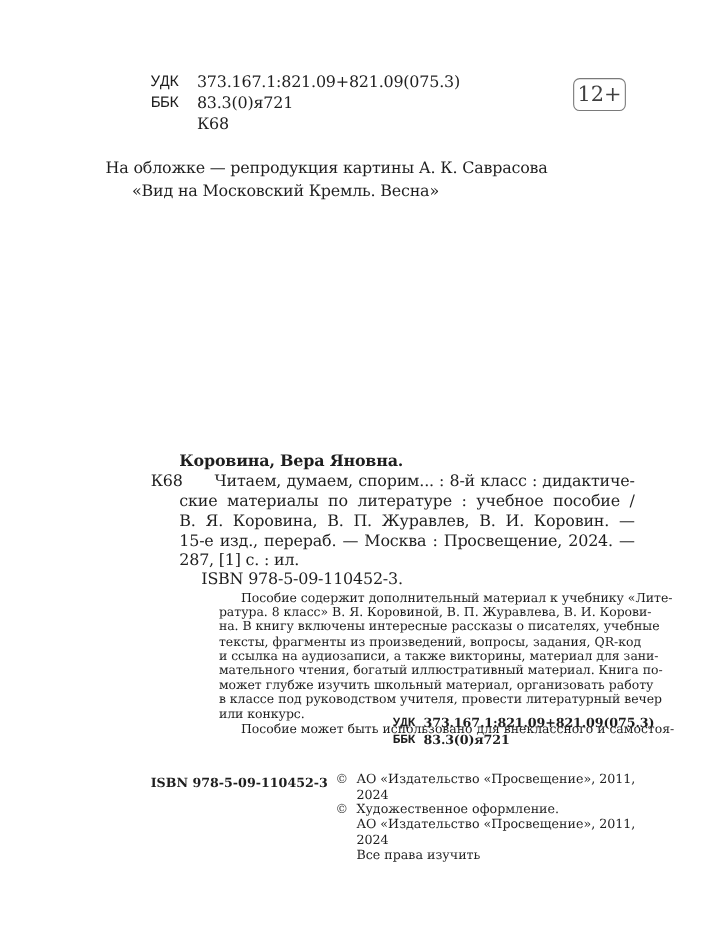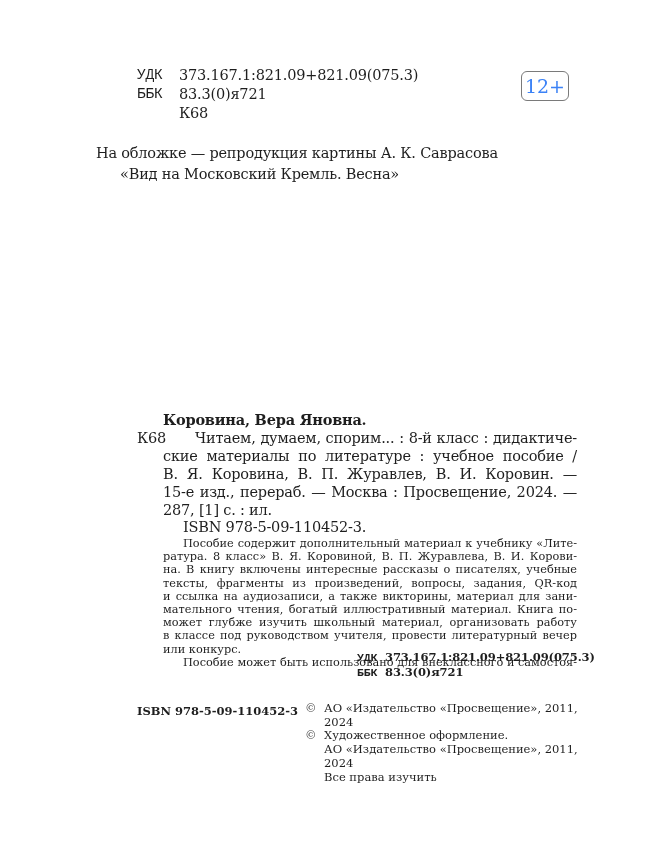--- a/index.html
+++ b/index.html
@@ -34,21 +34,21 @@
       width: 48px;
       height: 30px;
       border: 1.3px solid #7a7a7a;
       border-radius: 6px;
       box-sizing: border-box;
       display: flex;
       align-items: center;
       justify-content: center;
       font-size: 19px;
       font-family: "DejaVu Serif", serif;
-      color: #3b82f6;
+      color: #404040;
     }
 
     .cover-note {
       left: 0;
       width: 624px;
       top: 143px;
       text-align: center;
       font-size: 14.5px;
       line-height: 21px;
       letter-spacing: -0.2px;
@@ -86,21 +86,21 @@
       line-height: 17px;
       letter-spacing: -0.2px;
     }
     .annot {
       margin-left: 26px;
       width: 414px;
       font-size: 11.3px;
       line-height: 13.2px;
       margin-top: 1px;
     }
-    .annot div { white-space: nowrap; text-align: justify; text-align-last: justify; }
+    .annot div { white-space: nowrap; text-align: justify; text-align-last: justify; margin-left: 36px; }
     .annot div.last { text-align-last: left; }
     .annot .indent { padding-left: 20px; }
 
     .class-block-2 {
       left: 357px;
       top: 650px;
       font-size: 11.5px;
       line-height: 15px;
       font-weight: bold;
       letter-spacing: -0.1px;

